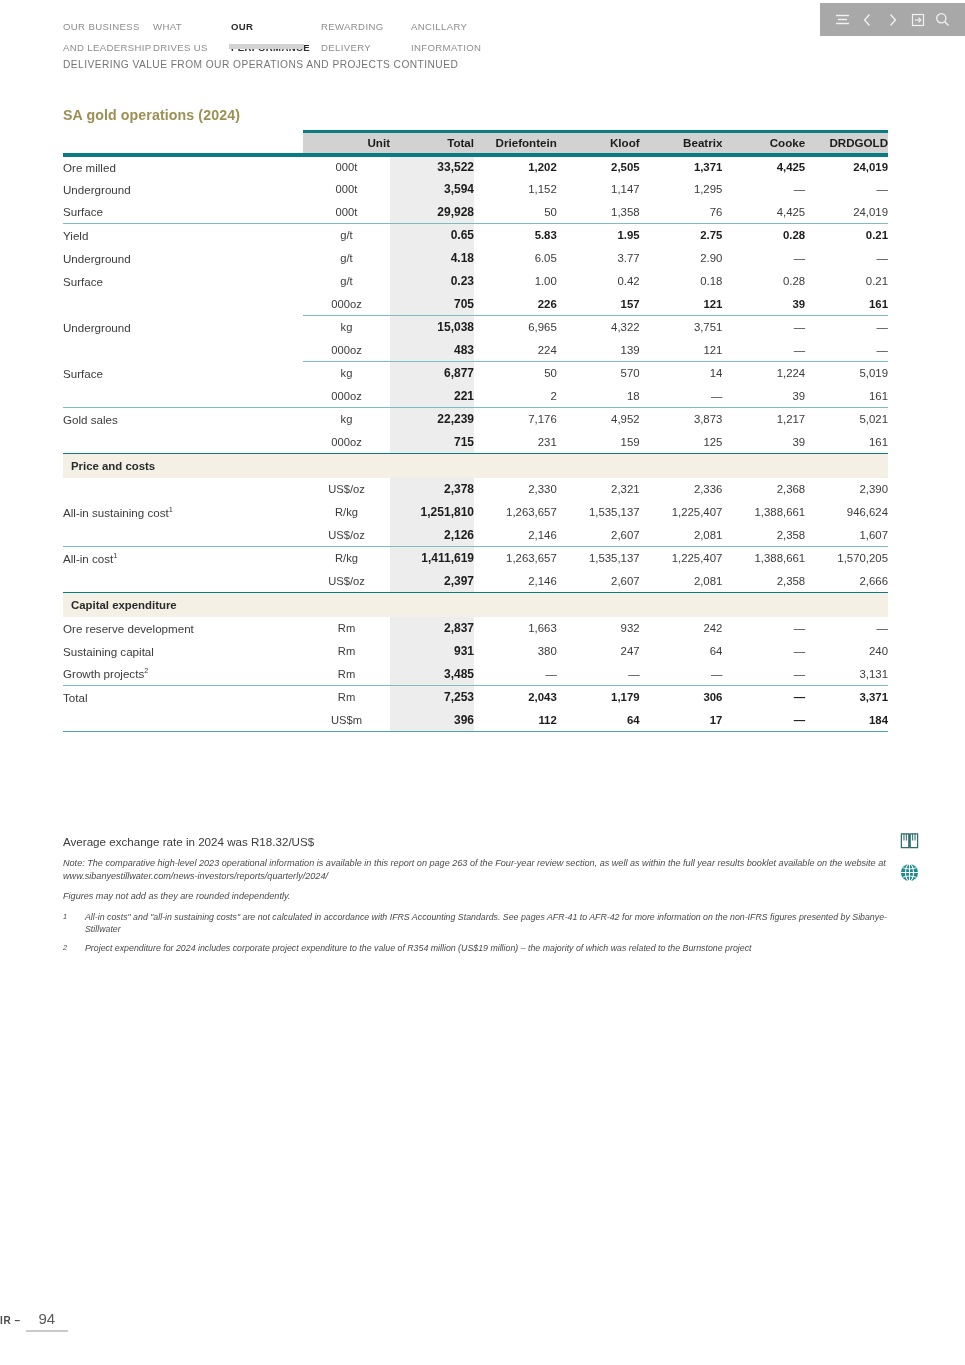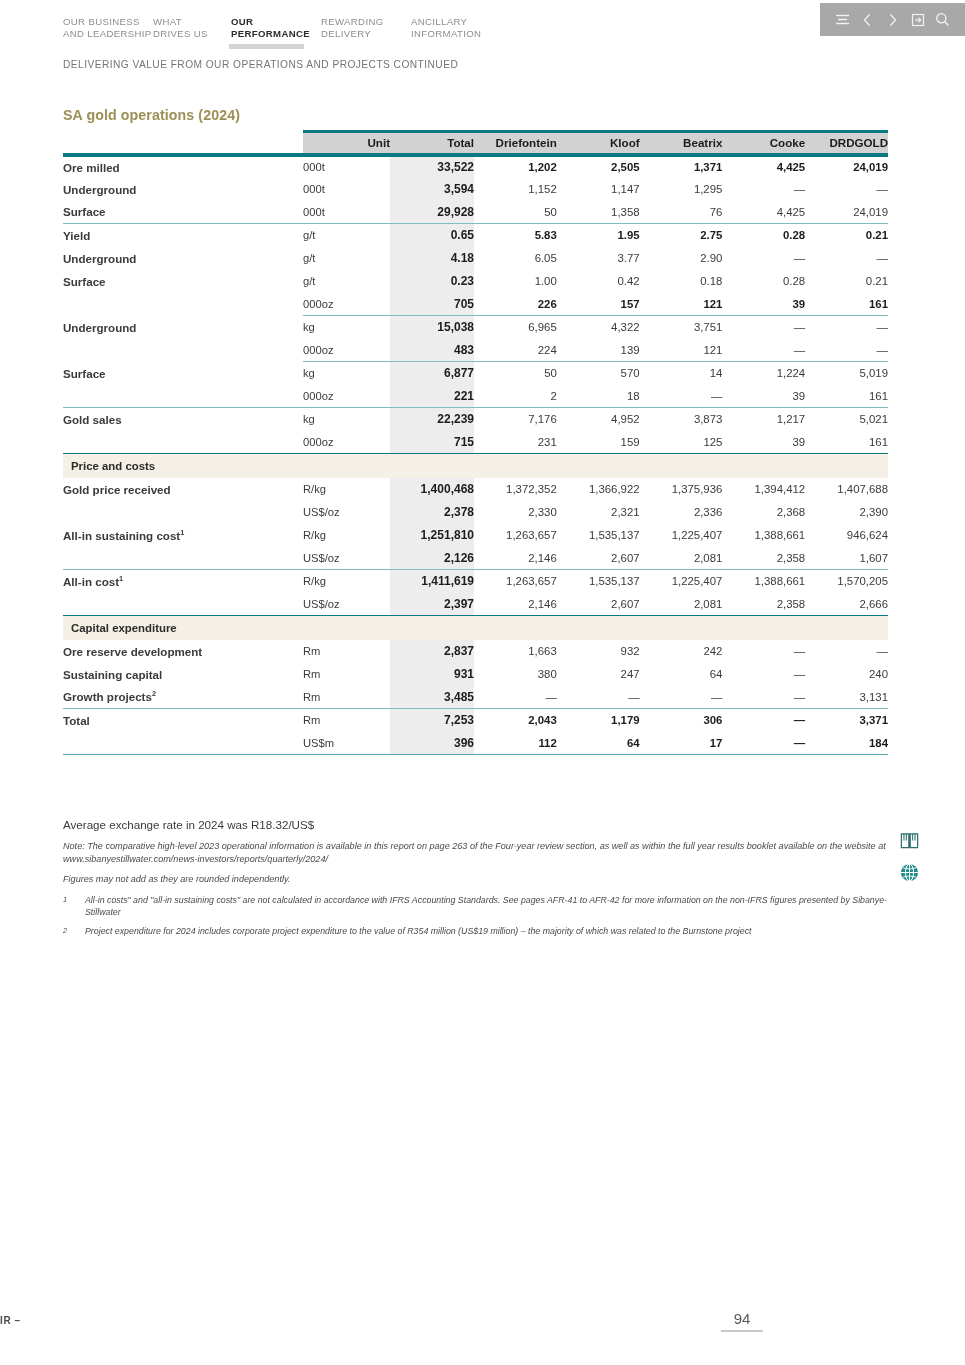--- a/index.html
+++ b/index.html
@@ -17,21 +17,21 @@
 
   
   .topnav {
     position: absolute;
     left: 63px; top: 16px;
     display: flex;
     gap: 0px;
   }
   .navitem {
     font-size: 9.6px;
-    line-height: 12px;
+    line-height: 21px;
     letter-spacing: 0.35px;
     color: #8d8d8d;
     text-transform: uppercase;
     width: 90px;
     padding-bottom: 7px;
     white-space: pre-line;
     font-weight: 400;
   }
   .navitem.wide { width: 78px; }
   .navitem.active {
@@ -131,24 +131,23 @@
     color: #2b2b2b;
     padding: 5px 0 5px 8px;
     height: 24px;
   }
 
   td.label {
     text-align: left;
     padding-left: 8px;
     font-size: 11.6px;
     color: #3b3b3b;
-    font-weight: bold;
   }
   td.unit {
-    text-align: left;
+    text-align: center;
     padding-left: 4px;
     font-size: 11.2px;
     color: #3b3b3b;
   }
   td.val {
     text-align: right;
     padding-right: 10px;
     font-size: 11.4px;
     color: #3b3b3b;
   }
@@ -175,20 +174,21 @@
   
   .notes {
     position: absolute;
     left: 63px; top: 818px;
     width: 835px;
   }
   .exrate {
     font-size: 11.6px;
     color: #3b3b3b;
     margin-bottom: 9px;
+    margin-top: 17px;
   }
   .noteline {
     font-size: 9.1px;
     font-style: italic;
     color: #4a4a4a;
     line-height: 12.6px;
     margin-bottom: 8px;
   }
   .fn {
     display: flex;
@@ -216,21 +216,21 @@
     gap: 7px;
     align-items: center;
   }
 
   
   .footer {
     position: absolute;
     left: 0; top: 1310px;
     width: 763px;
     display: flex;
-    justify-content: space-between;
+    justify-content: flex-start;
     align-items: baseline;
     gap: 5px;
   }
   .footer .ir {
     font-size: 10px;
     font-weight: bold;
     color: #4a4a4a;
     letter-spacing: 0.6px;
   }
   .footer .pgno {
@@ -450,30 +450,20 @@
           <td class="val">231</td>
           <td class="val">159</td>
           <td class="val">125</td>
           <td class="val">39</td>
           <td class="val">161</td>
         </tr>
         <tr class="sep-dark band">
           <td colspan="8">Price and costs</td>
         </tr>
         <tr class="">
-          <td class="label">Gold price received</td>
-          <td class="unit">R/kg</td>
-          <td class="total">1,400,468</td>
-          <td class="val">1,372,352</td>
-          <td class="val">1,366,922</td>
-          <td class="val">1,375,936</td>
-          <td class="val">1,394,412</td>
-          <td class="val">1,407,688</td>
-        </tr>
-        <tr class="">
           <td class="label"></td>
           <td class="unit">US$/oz</td>
           <td class="total">2,378</td>
           <td class="val">2,330</td>
           <td class="val">2,321</td>
           <td class="val">2,336</td>
           <td class="val">2,368</td>
           <td class="val">2,390</td>
         </tr>
         <tr class="">

